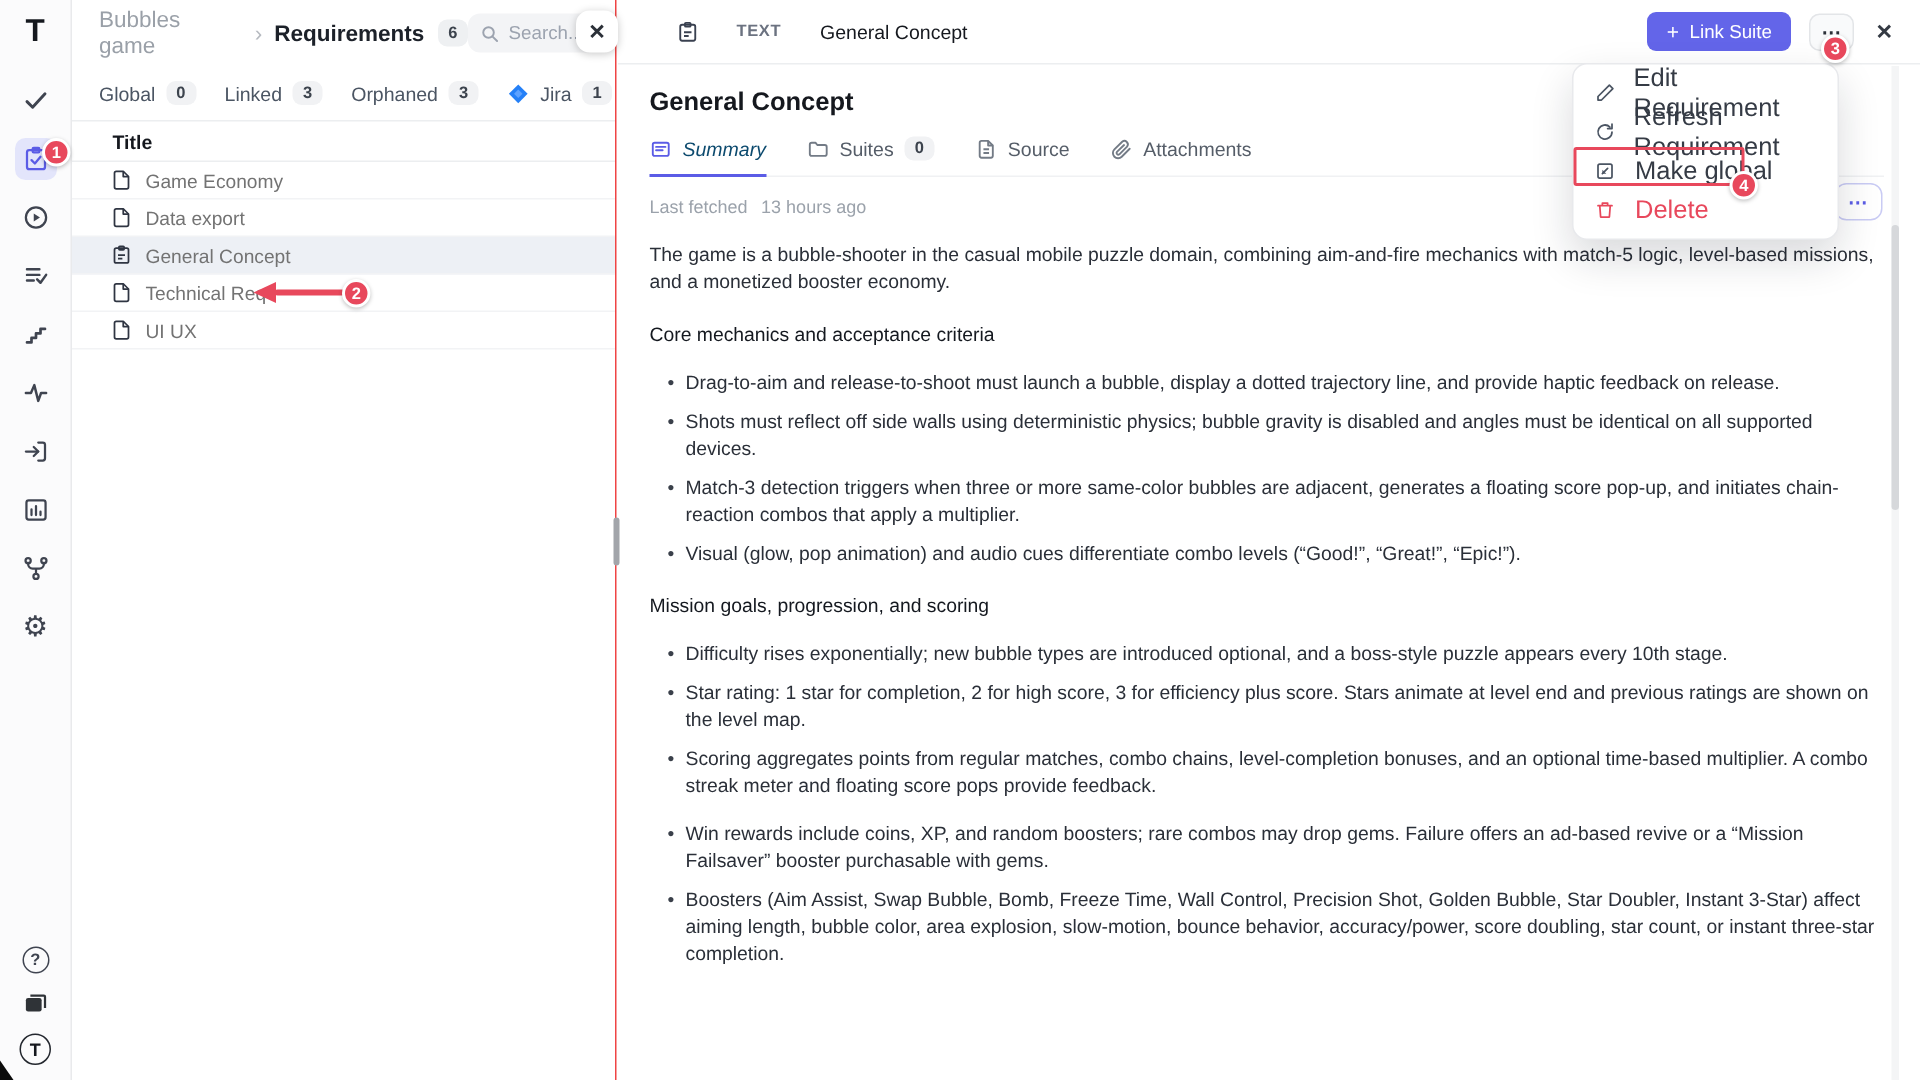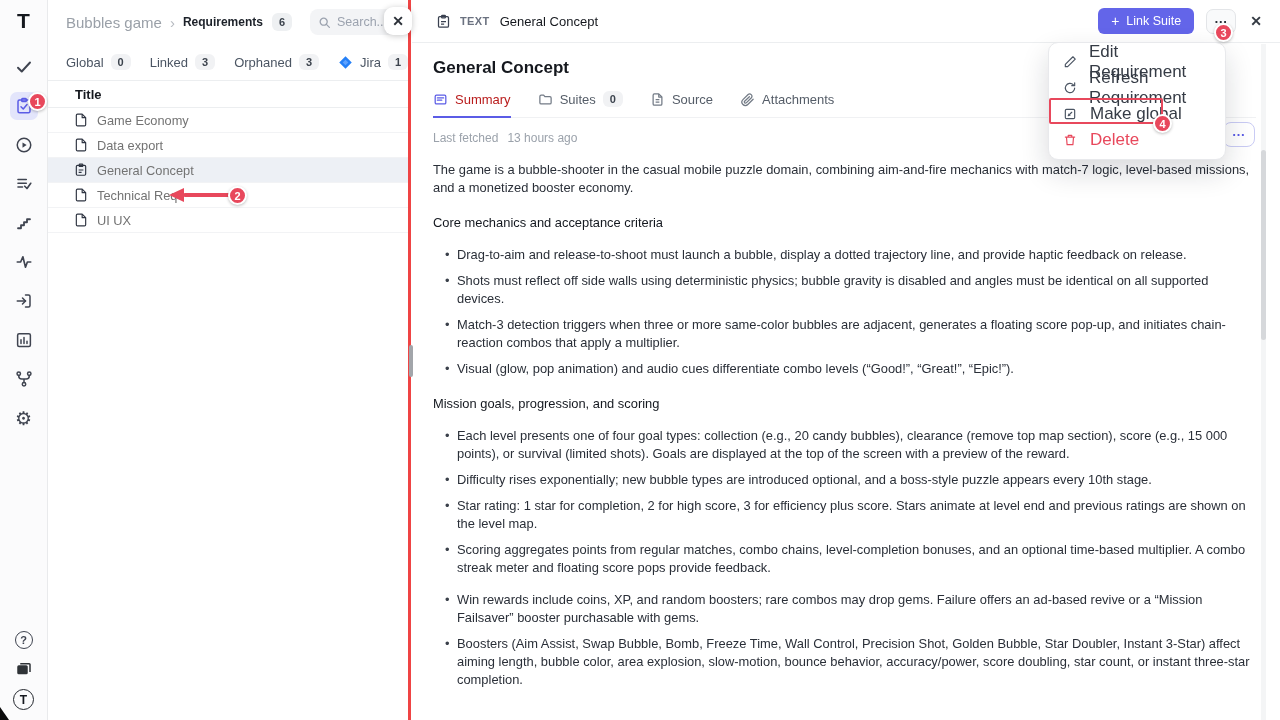--- a/index.html
+++ b/index.html
@@ -16,25 +16,25 @@
   .nav-ic.active { background:#e3e5fb; color:#5b5ce6; }
   .sidebar-bottom { margin-top:auto; margin-bottom:10px; display:flex; flex-direction:column; align-items:center; gap:11px; }
   .help-circle { width:18px; height:18px; border:1.6px solid #3f4450; border-radius:50%;
                  font-size:11px; font-weight:700; color:#3f4450; display:flex; align-items:center; justify-content:center; }
   .brand-circle { width:21px; height:21px; border:1.7px solid #23272e; border-radius:50%;
                   font-size:12px; font-weight:800; color:#15181e; display:flex; align-items:center; justify-content:center; }
   .gear-glyph { font-size:19px; color:#3f4450; line-height:19px; }
 
   
   .list-panel { position:absolute; left:48px; top:0; bottom:0; width:363px; background:#fff;
-                border-right:3px solid #ef4444; z-index:4; }
+                border-right:1px solid #ef4444; z-index:4; }
   .lp-header { height:44px; display:flex; align-items:center; padding:0 10px 0 18px; }
   .crumb-project { font-size:15px; color:#9aa0a8; }
   .crumb-sep { font-size:15px; color:#b6bac0; margin:0 8px; }
-  .crumb-page { font-size:12px; font-weight:700; color:#1c2129; }
+  .crumb-page { font-size:15px; font-weight:700; color:#1c2129; }
   .crumb-count { margin-left:9px; background:#eef0f2; color:#3c434d; font-size:11px; font-weight:700;
                  padding:3px 7px; border-radius:6px; }
   .search-box { margin-left:auto; width:88px; height:26px; background:#f3f4f6; border-radius:8px;
                 display:flex; align-items:center; padding:0 8px; gap:6px; overflow:hidden; color:#9ca3af; }
   .search-box .ph { font-size:12.5px; color:#9ca3af; white-space:nowrap; }
   .panel-close-btn { position:absolute; left:384px; top:7px; width:28px; height:28px; background:#fff;
                      border-radius:9px; box-shadow:0 1px 6px rgba(0,0,0,.22); display:flex; align-items:center;
                      justify-content:center; font-size:14px; font-weight:700; color:#2b3038; z-index:30; }
   .lp-filters { height:37px; border-bottom:1px solid #eceef0; display:flex; align-items:center;
                 padding-left:18px; gap:19px; white-space:nowrap; overflow:hidden; }
@@ -45,38 +45,38 @@
   .req-row { height:25px; display:flex; align-items:center; padding-left:26px; gap:9px;
              border-bottom:1px solid #f2f3f5; color:#4b5159; }
   .req-row .rlabel { font-size:12.8px; color:#737373; }
   .req-row.selected { background:#edf0f5; }
   .lp-scroll-thumb { position:absolute; left:409px; top:345px; width:4px; height:32px;
                      background:#a2a5aa; border-radius:2px; z-index:25; }
 
   
   .detail-panel { position:absolute; left:412px; top:0; right:0; bottom:0; background:#fff; }
   .dp-topbar { height:43px; border-bottom:1px solid #eceef0; display:flex; align-items:center;
-               padding:0 16px 0 24px; gap:0; }
+               padding:0 16px 0 39px; gap:16px; }
   .dp-type { font-size:11px; font-weight:700; letter-spacing:.4px; color:#6b7280; margin-left:9px; }
   .dp-toptitle { font-size:13px; font-weight:500; color:#15181e; margin-left:10px; }
   .dp-actions { margin-left:auto; display:flex; align-items:center; gap:12px; }
   .link-suite-btn { height:26px; background:#6365e9; color:#fff; border:none; border-radius:6px;
                     display:flex; align-items:center; gap:7px; padding:0 13px; font-size:12.5px; }
   .link-suite-btn .plus { font-size:14px; font-weight:400; line-height:1; }
   .dots-btn { width:30px; height:25px; background:#f9fafb; border:1px solid #e3e5e8; border-radius:7px;
               color:#2b3038; font-size:13px; font-weight:700; display:flex; align-items:center;
               justify-content:center; letter-spacing:1px; }
   .dp-close { font-size:14px; font-weight:700; color:#343a43; padding:0 2px; }
   .dp-content { padding:0 24px 0 21px; }
   .dp-title { font-size:17px; font-weight:700; color:#15181e; margin-top:15px; }
   .tabs { display:flex; align-items:flex-end; gap:27px; margin-top:13px; border-bottom:1px solid #f0f1f3; }
   .tab { display:flex; align-items:center; gap:7px; font-size:13px; color:#555d68; padding-bottom:9px;
          border-bottom:2.5px solid transparent; margin-bottom:-1px; }
   .tab .t-ic { color:#737b86; }
-  .tab.active { color:#b91c1c; border-bottom-color:#5b5ce6; }
+  .tab.active { color:#0c4a6e; border-bottom-color:#5b5ce6;font-style:italic; }
   .tab.active .t-ic { color:#5b5ce6; }
   .fetched { margin-top:13px; font-size:12px; color:#9ba2ab; display:flex; gap:9px; }
   .doc-body { margin-top:16px; width:818px; font-size:12.9px; line-height:18px; color:#2a2f38; }
   .doc-body p { margin:0 0 15px; }
   .doc-body h4 { font-size:12.9px; font-weight:400; color:#14181f; margin:17px 0 14px; }
   .doc-body ul { list-style:none; margin:0 0 14px; padding-left:12px; }
   .doc-body li { position:relative; padding-left:12px; margin-bottom:8px; }
   .doc-body li::before { content:"•"; position:absolute; left:0; top:0; color:#3a404a; }
   .dp-scroll-track { position:absolute; right:14px; top:44px; bottom:0; width:5px; background:#f4f5f6; }
   .dp-scroll-thumb { position:absolute; right:14px; top:150px; width:5px; height:190px;
@@ -345,33 +345,32 @@
         <span>Attachments</span>
       </div>
     </div>
 
     <div class="fetched">
       <span>Last fetched</span>
       <span>13 hours ago</span>
     </div>
 
     <div class="doc-body">
-      <p>The game is a bubble-shooter in the casual mobile puzzle domain, combining aim-and-fire mechanics with match-7 logic, level-based missions, and a monetized booster economy.</p>
+      <p>The game is a bubble-shooter in the casual mobile puzzle domain, combining aim-and-fire mechanics with match-5 logic, level-based missions, and a monetized booster economy.</p>
 
       <h4>Core mechanics and acceptance criteria</h4>
       <ul>
         <li>Drag-to-aim and release-to-shoot must launch a bubble, display a dotted trajectory line, and provide haptic feedback on release.</li>
         <li>Shots must reflect off side walls using deterministic physics; bubble gravity is disabled and angles must be identical on all supported devices.</li>
         <li>Match-3 detection triggers when three or more same-color bubbles are adjacent, generates a floating score pop-up, and initiates chain-reaction combos that apply a multiplier.</li>
         <li>Visual (glow, pop animation) and audio cues differentiate combo levels (“Good!”, “Great!”, “Epic!”).</li>
       </ul>
 
       <h4>Mission goals, progression, and scoring</h4>
       <ul>
-        <li>Each level presents one of four goal types: collection (e.g., 20 candy bubbles), clearance (remove top map section), score (e.g., 15 000 points), or survival (limited shots). Goals are displayed at the top of the screen with a preview of the reward.</li>
         <li>Difficulty rises exponentially; new bubble types are introduced optional, and a boss-style puzzle appears every 10th stage.</li>
         <li>Star rating: 1 star for completion, 2 for high score, 3 for efficiency plus score. Stars animate at level end and previous ratings are shown on the level map.</li>
         <li>Scoring aggregates points from regular matches, combo chains, level-completion bonuses, and an optional time-based multiplier. A combo streak meter and floating score pops provide feedback.</li>
       </ul>
 
       <ul>
         <li>Win rewards include coins, XP, and random boosters; rare combos may drop gems. Failure offers an ad-based revive or a “Mission Failsaver” booster purchasable with gems.</li>
         <li>Boosters (Aim Assist, Swap Bubble, Bomb, Freeze Time, Wall Control, Precision Shot, Golden Bubble, Star Doubler, Instant 3-Star) affect aiming length, bubble color, area explosion, slow-motion, bounce behavior, accuracy/power, score doubling, star count, or instant three-star completion.</li>
 
       </ul>

